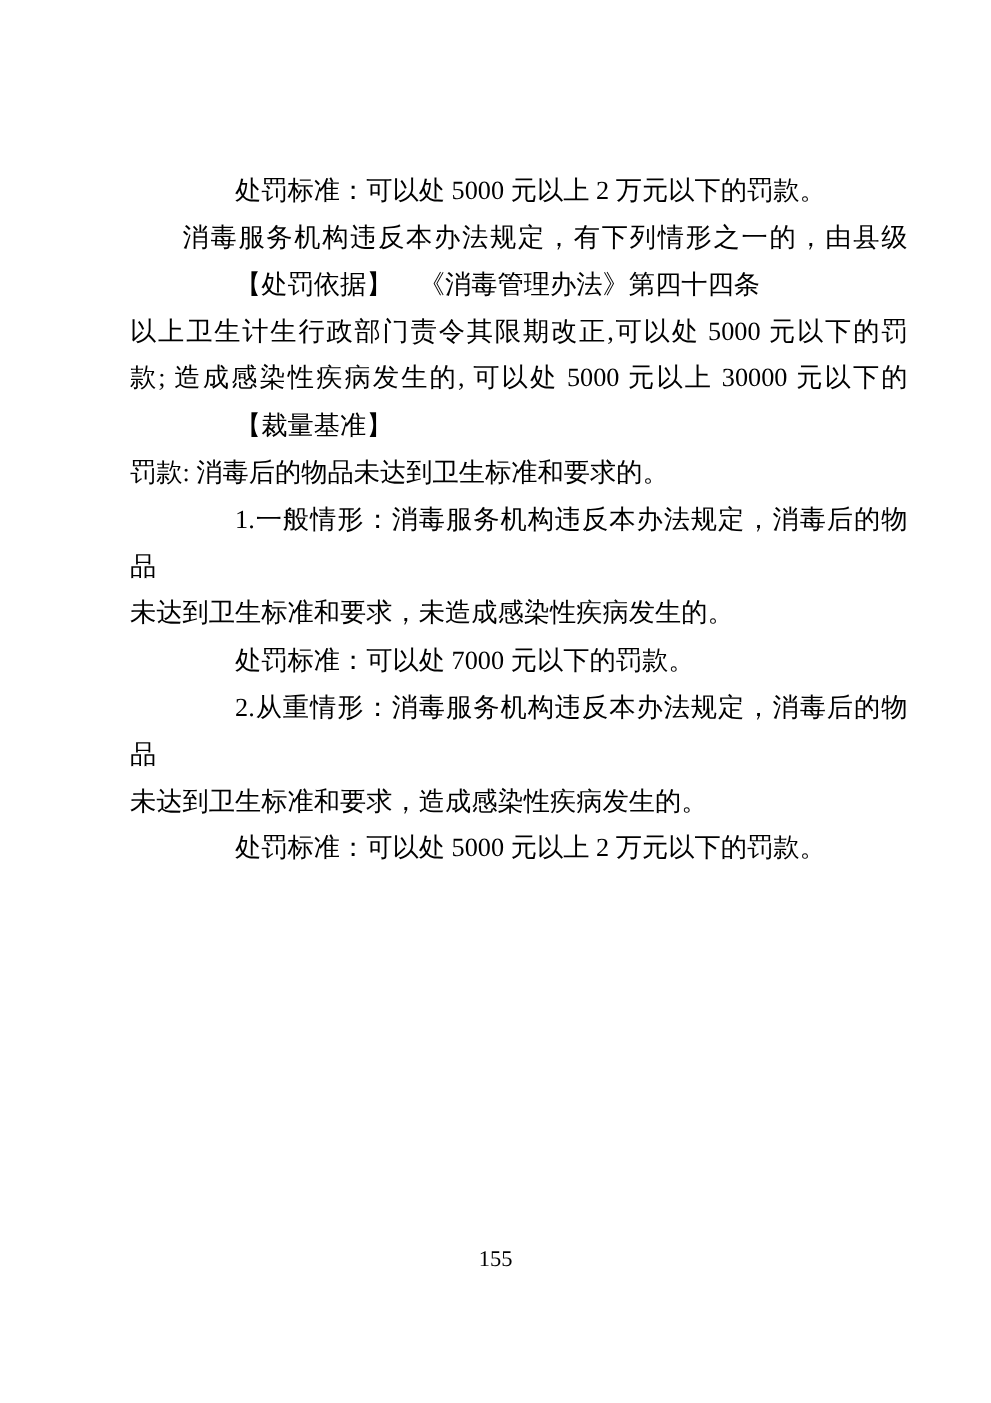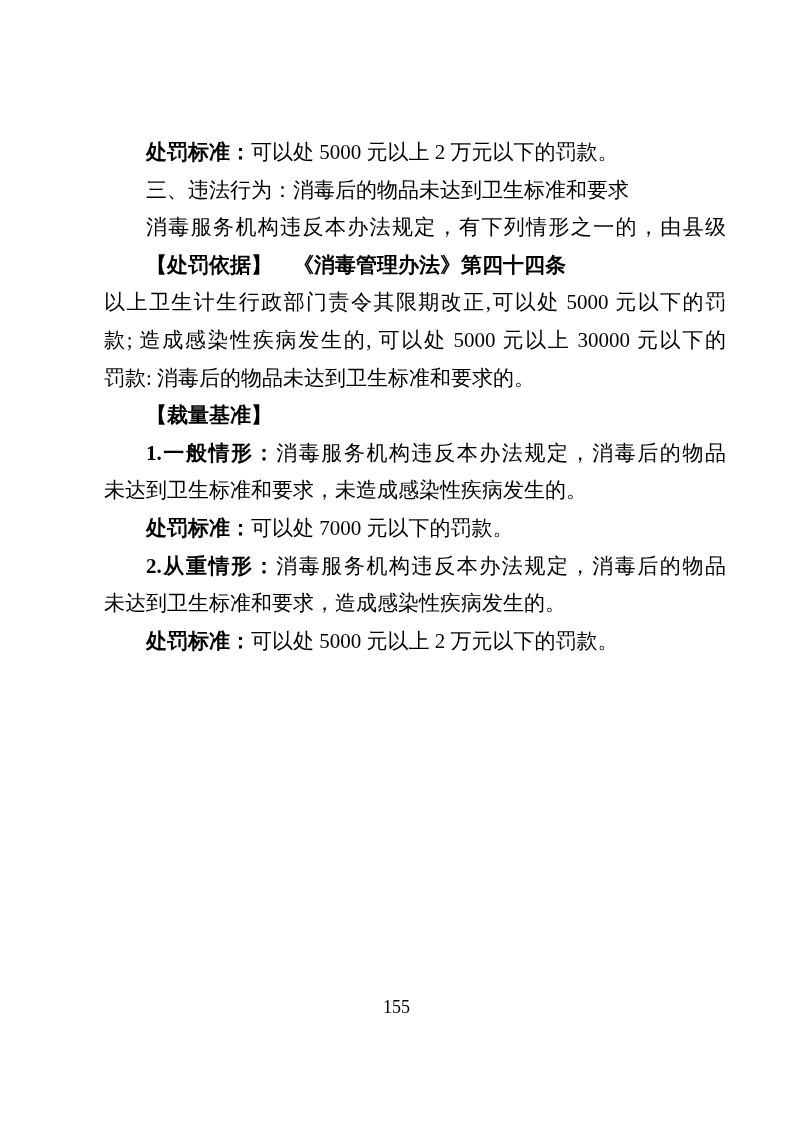--- a/index.html
+++ b/index.html
@@ -15,43 +15,42 @@
     position:absolute;
     left:104px; top:134px;
     width:622px;
     font-size:21px;
     line-height:37.6px;
   }
   .line { text-align:left; }
   .line.ind { text-indent:2em; }
   .line.just { text-align:justify; text-align-last:justify; }
   .seg { font-weight:normal; }
-  .seg.bold { font-weight:bold; }
+  .seg.bold { font-weight:normal;margin-left:42px; }
   .page-number {
     position:absolute;
     left:0; top:996px;
     width:100%;
     text-align:center;
     font-size:18px;
     line-height:22px;
   }
 </style>
 </head>
 <body>
 
 <div class="page">
   <div class="doc-body">
       <div class="line ind"><span class="seg bold">处罚标准：</span><span class="seg">可以处 5000 元以上 2 万元以下的罚款。</span></div>
-      <div class="line ind"><span class="seg">三、违法行为：消毒后的物品未达到卫生标准和要求</span></div>
       <div class="line ind just"><span class="seg">消毒服务机构违反本办法规定，有下列情形之一的，由县级</span></div>
       <div class="line ind"><span class="seg bold">【处罚依据】　《消毒管理办法》第四十四条</span></div>
       <div class="line just"><span class="seg">以上卫生计生行政部门责令其限期改正,可以处 5000 元以下的罚</span></div>
       <div class="line just"><span class="seg">款; 造成感染性疾病发生的, 可以处 5000 元以上 30000 元以下的</span></div>
+      <div class="line ind"><span class="seg bold">【裁量基准】</span></div>
       <div class="line"><span class="seg">罚款: 消毒后的物品未达到卫生标准和要求的。</span></div>
-      <div class="line ind"><span class="seg bold">【裁量基准】</span></div>
       <div class="line ind just"><span class="seg bold">1.一般情形：</span><span class="seg">消毒服务机构违反本办法规定，消毒后的物品</span></div>
       <div class="line"><span class="seg">未达到卫生标准和要求，未造成感染性疾病发生的。</span></div>
       <div class="line ind"><span class="seg bold">处罚标准：</span><span class="seg">可以处 7000 元以下的罚款。</span></div>
       <div class="line ind just"><span class="seg bold">2.从重情形：</span><span class="seg">消毒服务机构违反本办法规定，消毒后的物品</span></div>
       <div class="line"><span class="seg">未达到卫生标准和要求，造成感染性疾病发生的。</span></div>
       <div class="line ind"><span class="seg bold">处罚标准：</span><span class="seg">可以处 5000 元以上 2 万元以下的罚款。</span></div>
     </div>
   <div class="page-number">155</div>
 </div>
 

